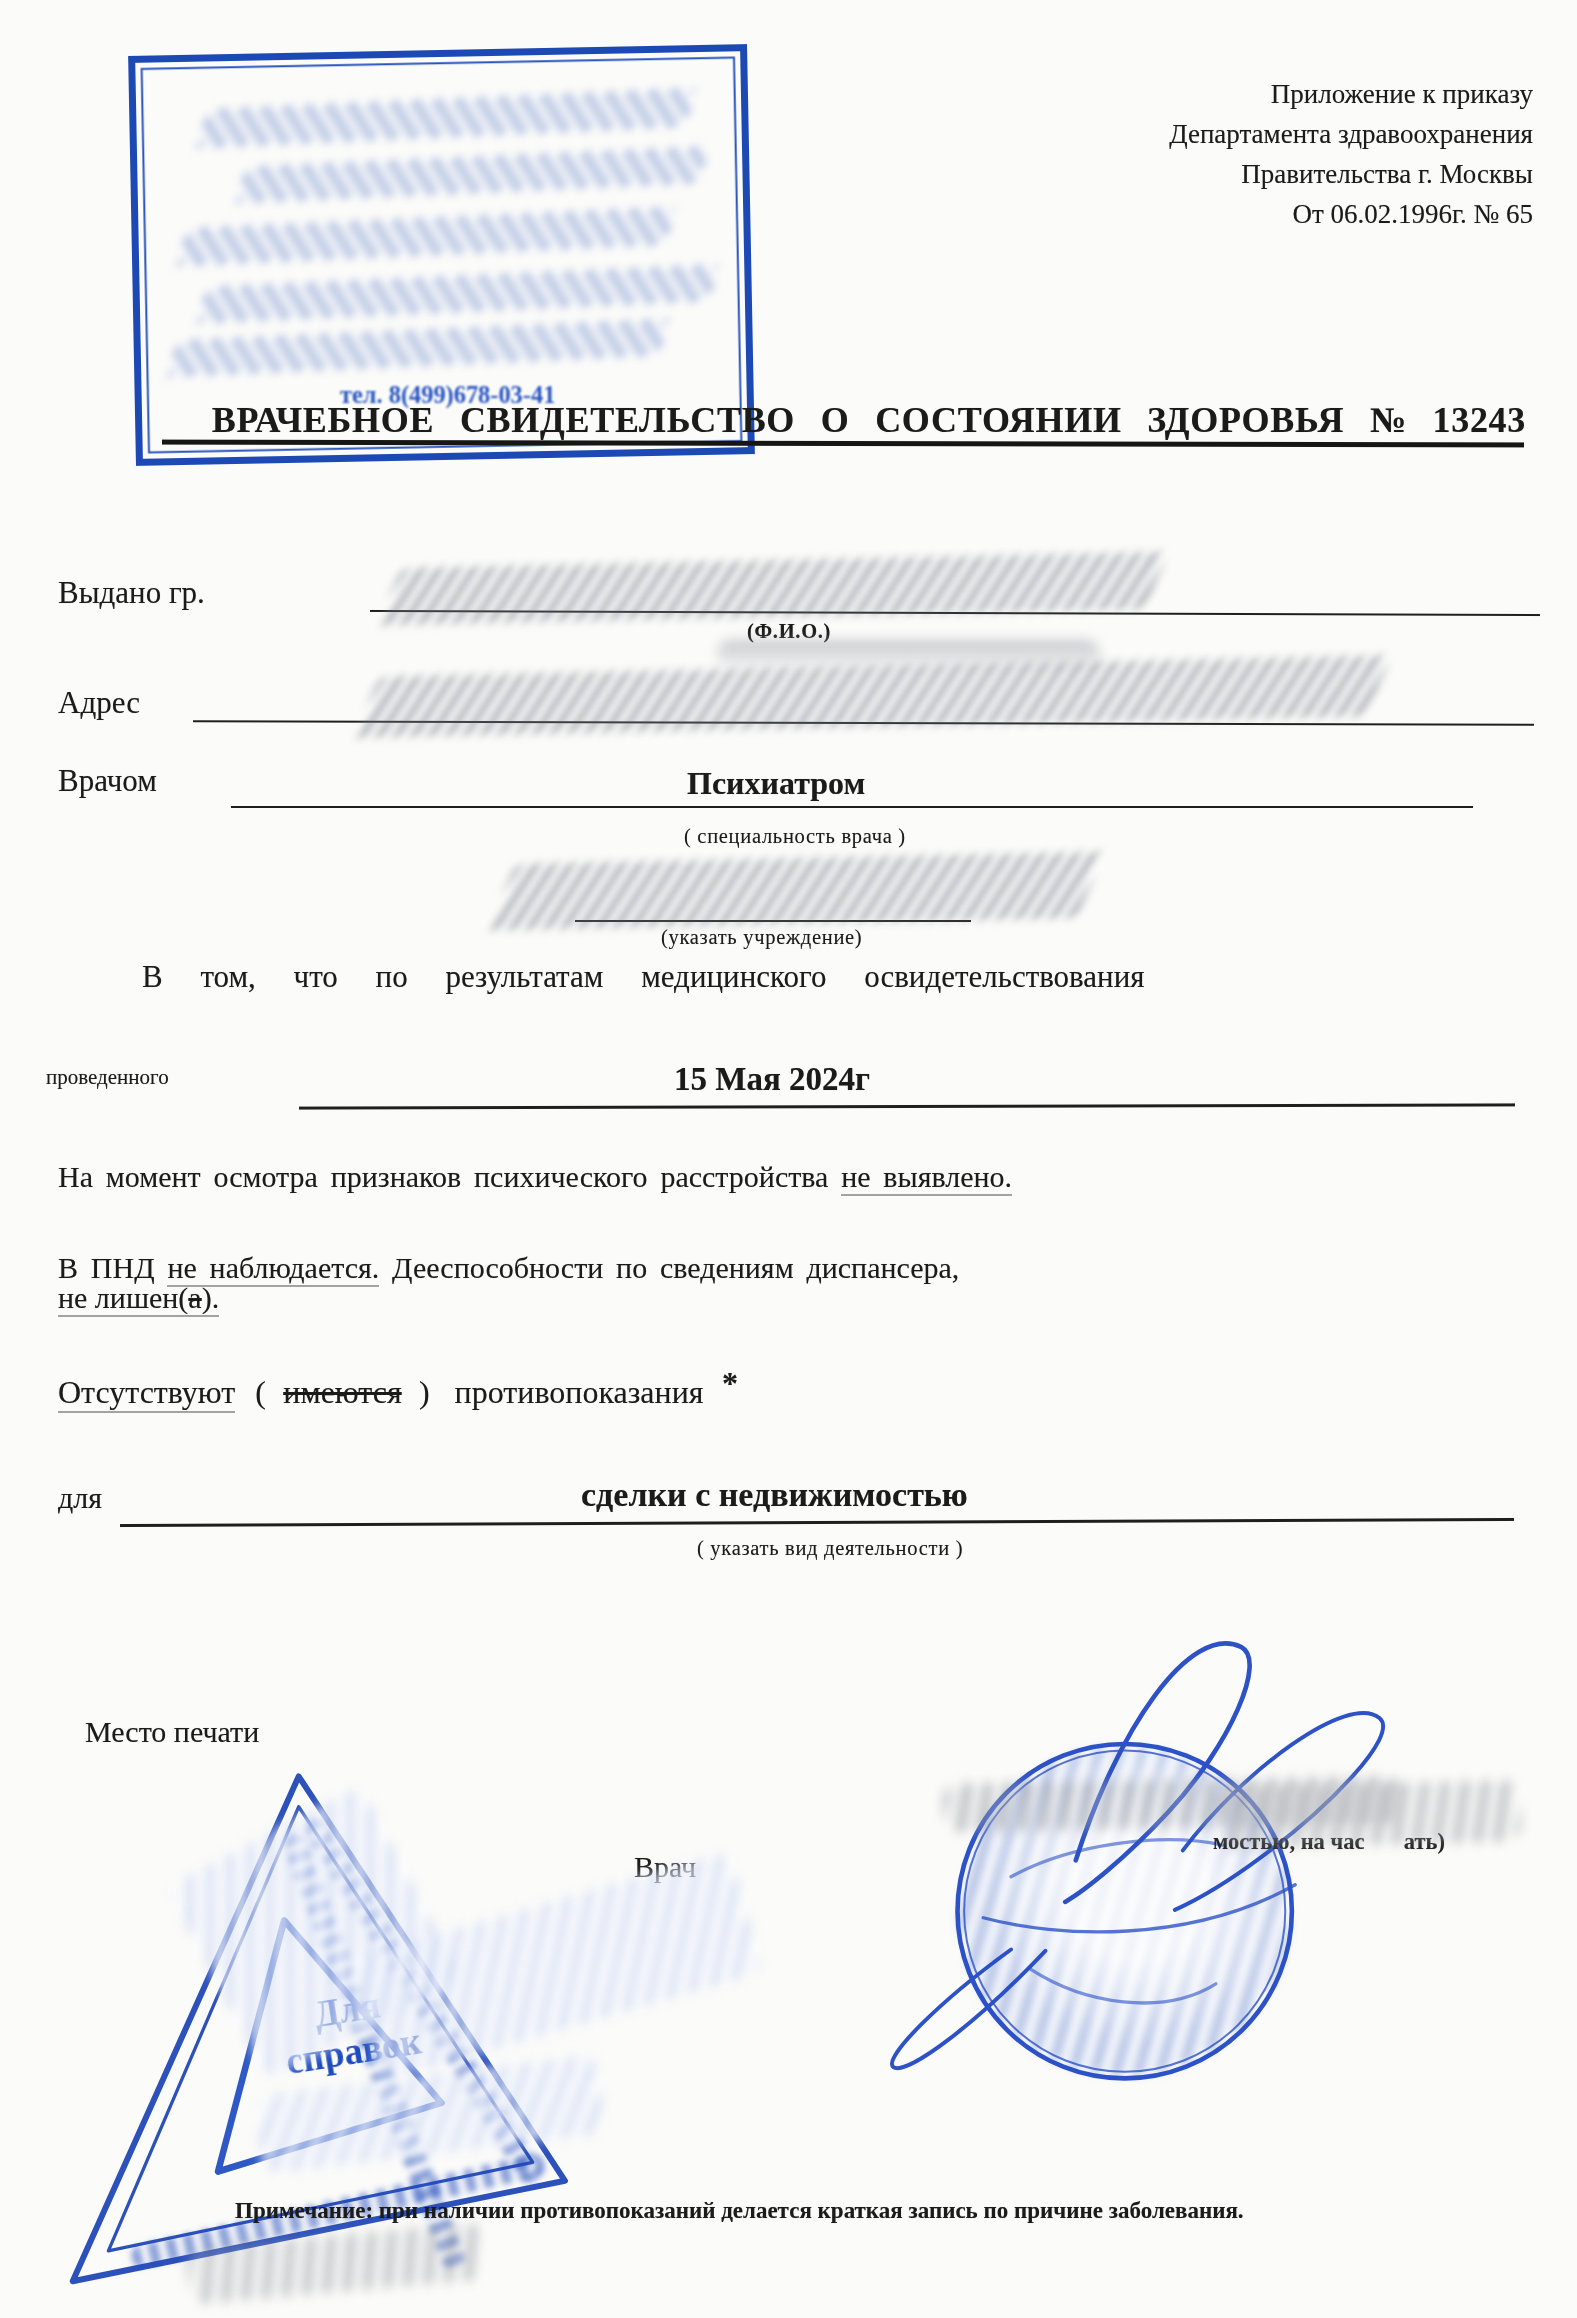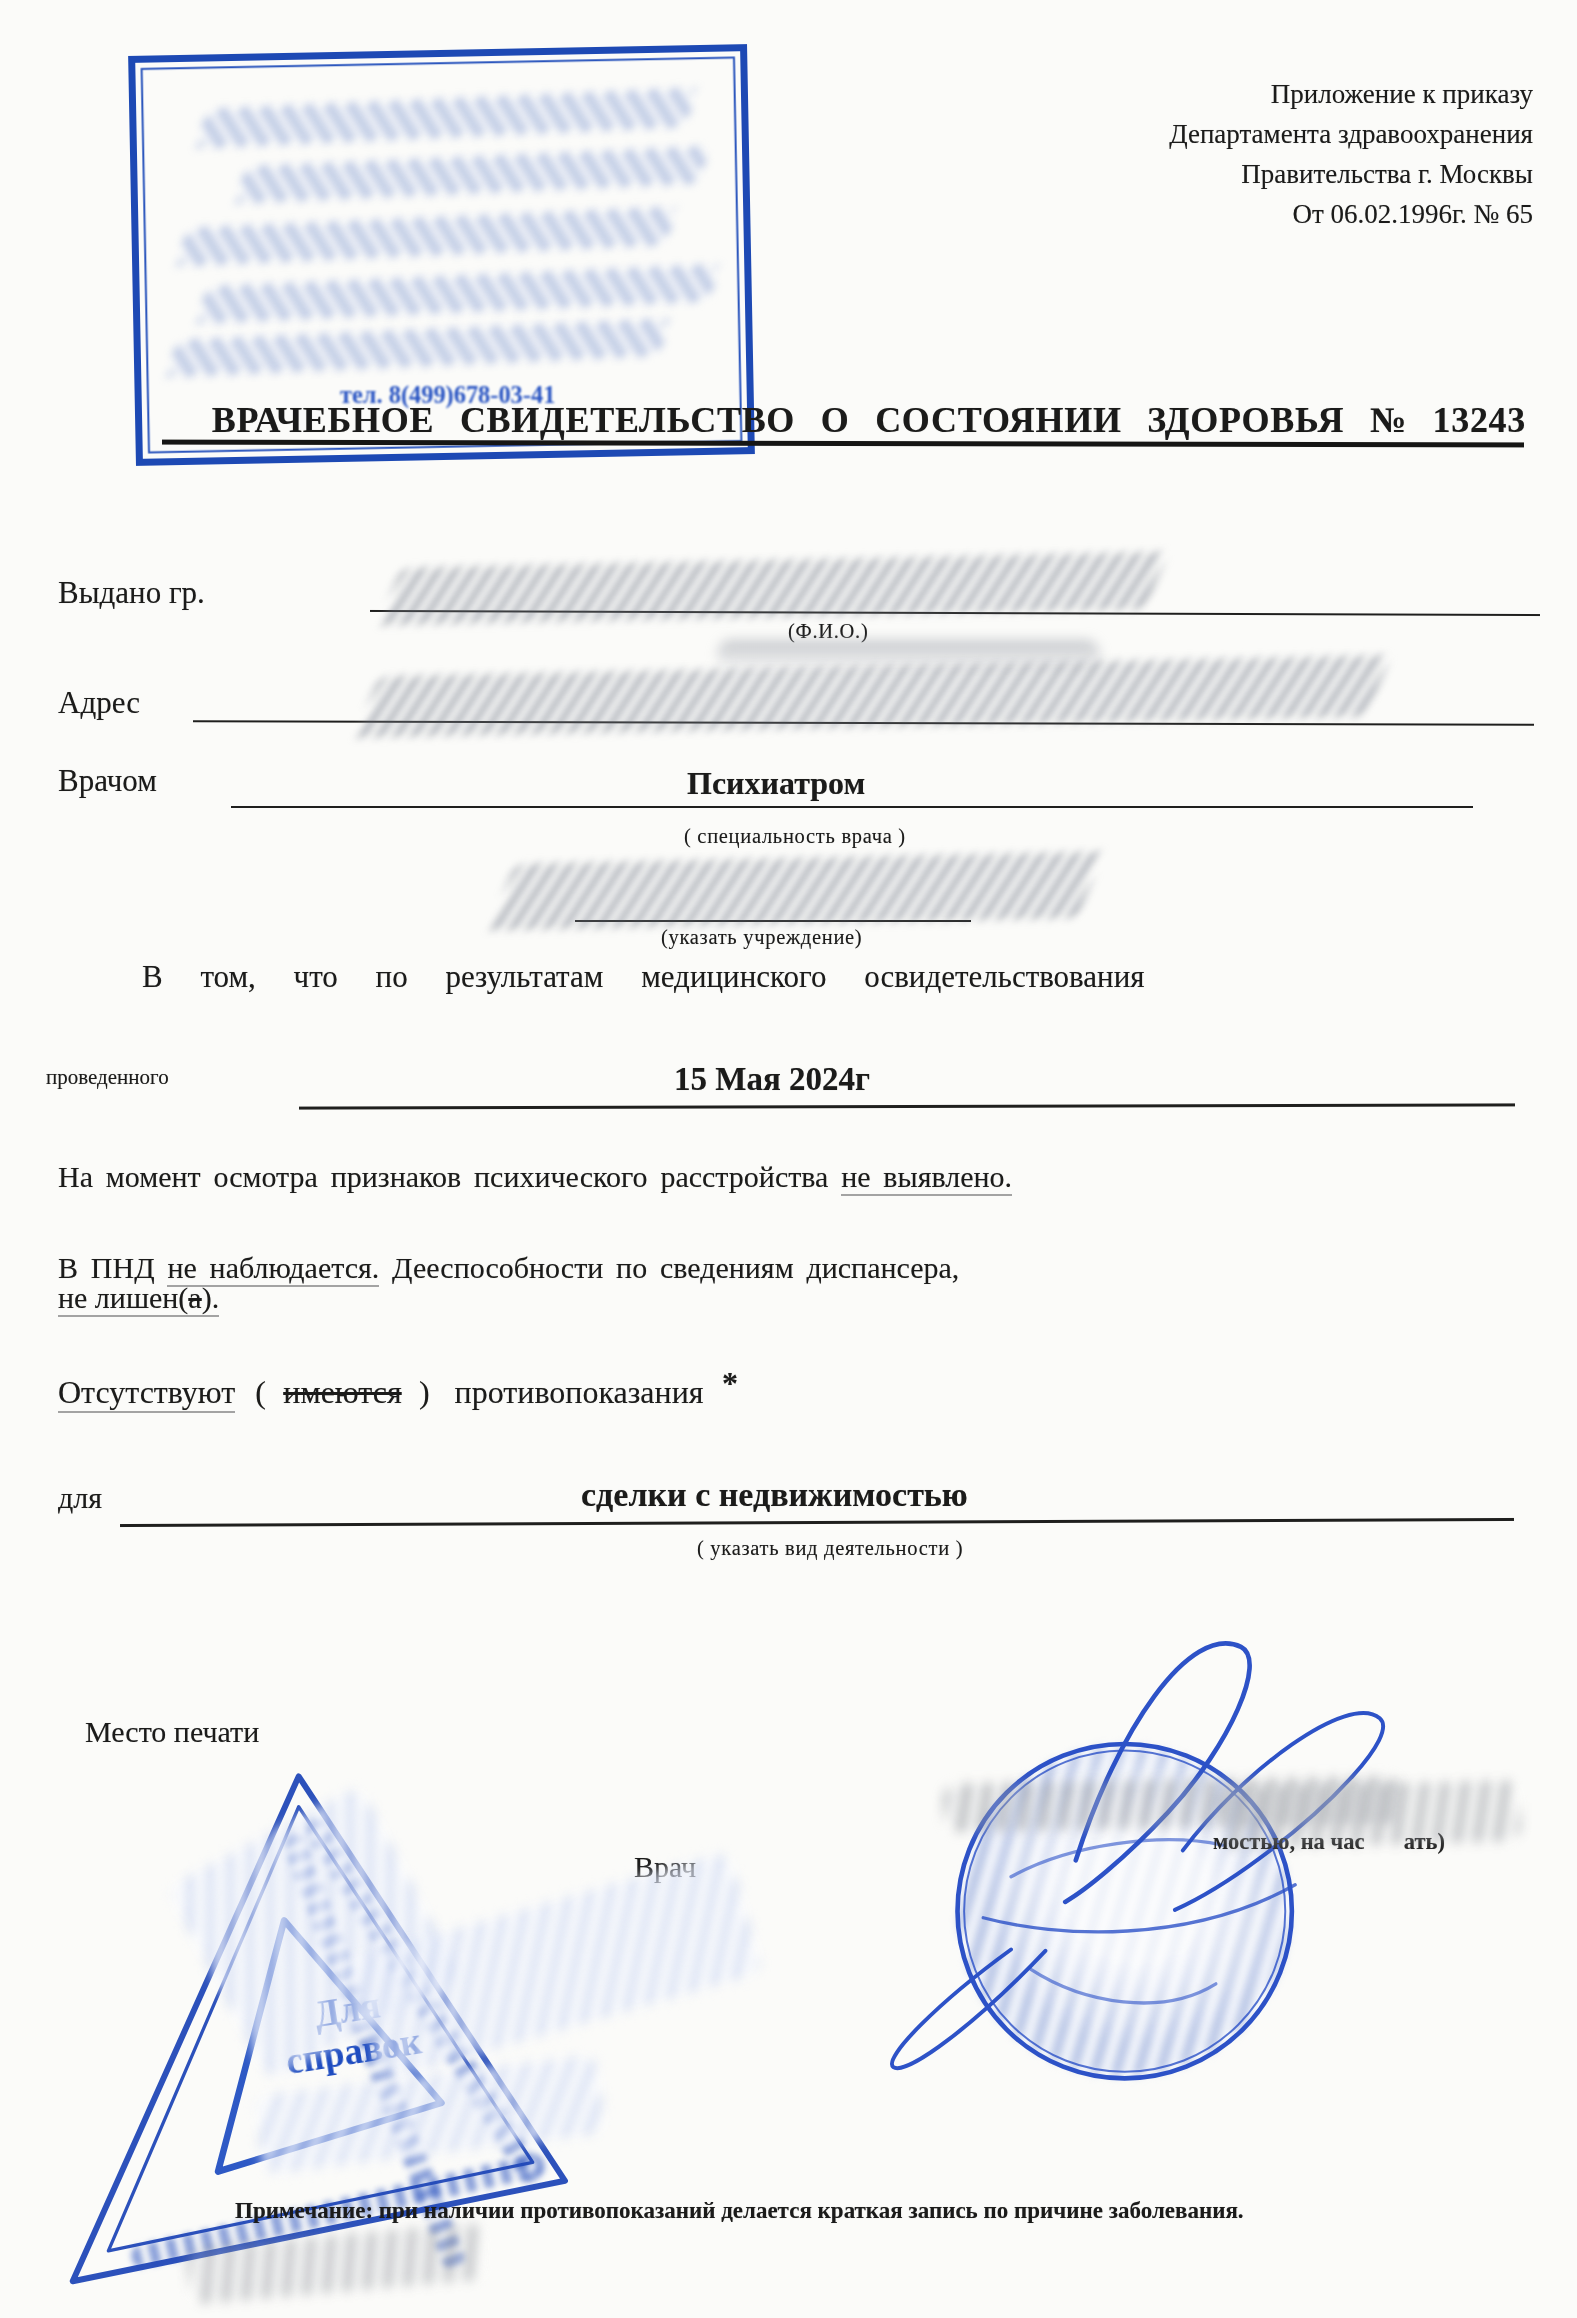--- a/index.html
+++ b/index.html
@@ -55,21 +55,21 @@
     <div>Правительства г. Москвы</div>
     <div>От 06.02.1996г. № 65</div>
   </div>
 
   <div class="abs ink nowrap" style="left:99px;top:399px;width:1427px;text-align:right;font-size:36px;font-weight:bold;letter-spacing:0.7px;word-spacing:16px;z-index:3;">ВРАЧЕБНОЕ СВИДЕТЕЛЬСТВО О СОСТОЯНИИ ЗДОРОВЬЯ № 13243</div>
   <div class="abs" style="left:162px;top:441px;width:1362px;height:5.3px;background:#161615;filter:blur(0.7px);transform:rotate(.12deg);z-index:3;"></div>
 
   <div class="abs ink" style="left:58px;top:575px;font-size:31px;">Выдано гр.</div>
   <div class="abs rule" style="left:370px;top:612px;width:1170px;transform:rotate(.2deg);"></div>
   <div class="abs blur-gray" style="left:390px;top:560px;width:766px;height:57px;z-index:4;"></div>
-  <div class="abs ink caption" style="left:788px;top:620px;">(Ф.И.О.)</div>
+  <div class="abs ink caption" style="left:747px;top:620px;font-weight:bold;">(Ф.И.О.)</div>
   <div class="abs smear fio-patch" style="left:717px;top:640px;width:383px;height:29px;z-index:4;"></div>
 
   <div class="abs ink" style="left:58px;top:685px;font-size:31px;">Адрес</div>
   <div class="abs rule" style="left:193px;top:722px;width:1341px;transform:rotate(.15deg);"></div>
   <div class="abs blur-gray" style="left:367px;top:666px;width:1011px;height:61px;z-index:4;"></div>
 
   <div class="abs ink" style="left:58px;top:763px;font-size:31px;">Врачом</div>
   <div class="abs rule" style="left:231px;top:806px;width:1242px;"></div>
   <div class="abs ink nowrap" style="left:687px;top:765px;font-size:32px;font-weight:bold;">Психиатром</div>
   <div class="abs ink caption nowrap" style="left:684px;top:825px;">( специальность врача )</div>

